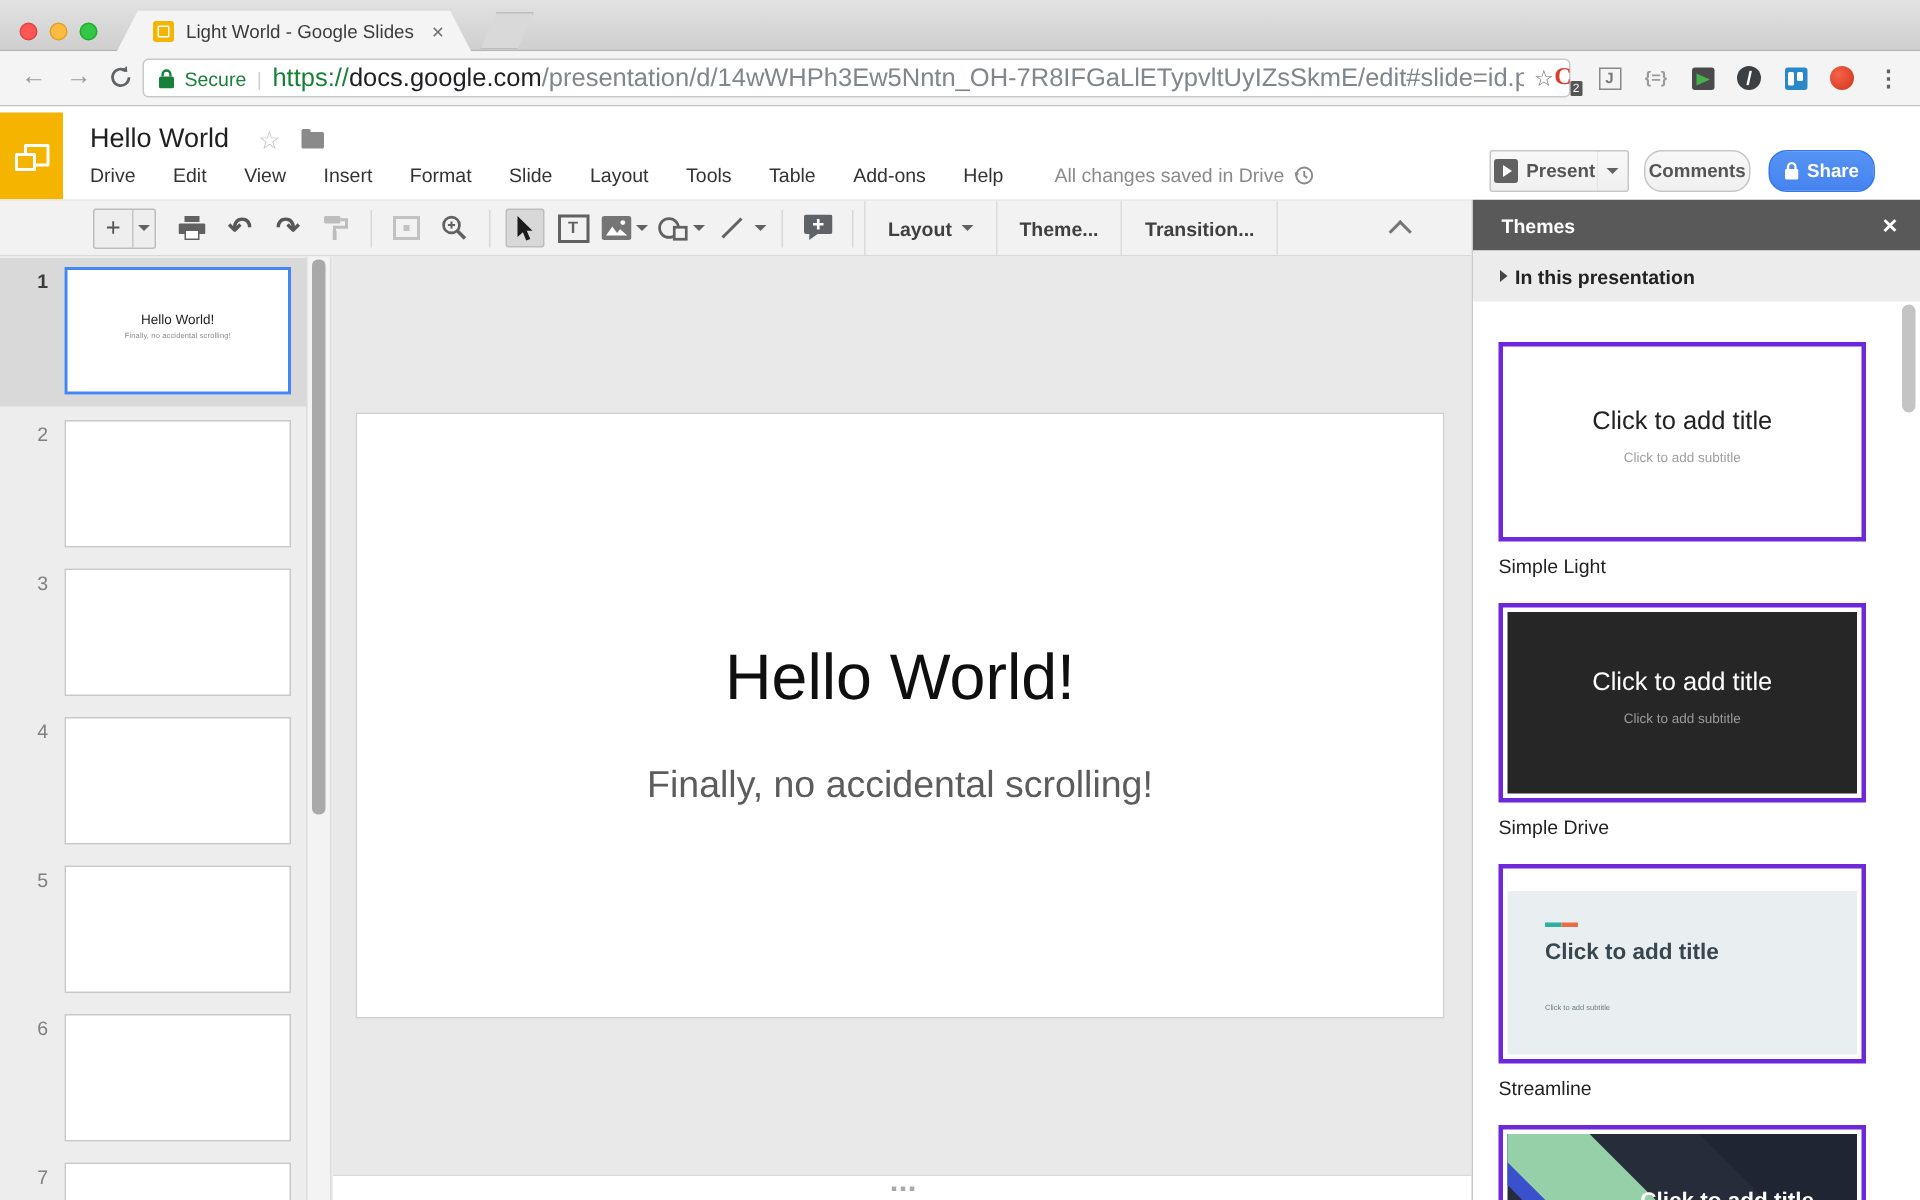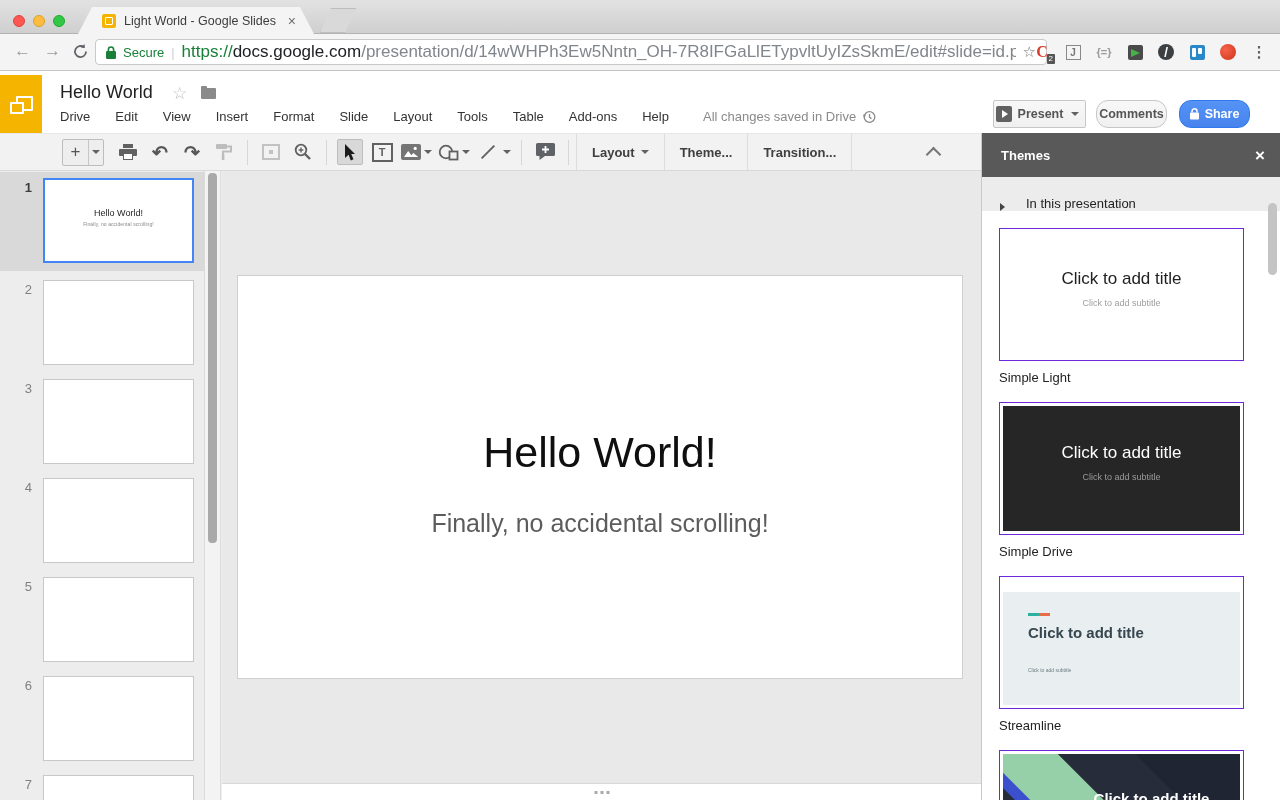--- a/index.html
+++ b/index.html
@@ -126,27 +126,27 @@
   .slide-title{position:absolute;top:152px;left:0;width:100%;text-align:center;font-size:43px;color:#0f0f0f;}
   .slide-sub{position:absolute;top:233px;left:0;width:100%;text-align:center;font-size:25px;color:#5c5c5c;}
   .notesbar{position:absolute;left:0;bottom:0;width:100%;height:17px;background:#fff;
             border-top:1px solid #d9d9d9;box-sizing:border-box;}
   .hdots{position:absolute;left:50%;top:7px;transform:translateX(-50%);display:flex;gap:3px;}
   .hdots span{width:3px;height:3px;background:#aaa;display:block;}
 
   
   .panel{position:absolute;top:133px;left:981px;width:299px;height:667px;background:#fff;
          border-left:1px solid #c9c9c9;box-sizing:border-box;overflow:hidden;}
-  .panel-header{height:44px;background:#595959;display:flex;align-items:center;padding:0 15px 0 19px;}
+  .panel-header{height:34px;background:#595959;display:flex;align-items:center;padding:0 15px 0 19px;}
   .panel-title{color:#fff;font-weight:bold;font-size:13px;flex:1;}
   .panel-close{color:#fff;font-size:17px;font-weight:bold;line-height:1;}
-  .panel-row{height:34px;background:#ececec;display:flex;align-items:flex-end;gap:21px;
-             padding-left:18px;font-size:13px;color:#222;}
+  .panel-row{height:34px;background:#ececec;display:flex;align-items:center;gap:5px;
+             padding-left:18px;font-size:13px;color:#222;font-weight:bold;}
   .tri-right{width:0;height:0;border-left:5px solid #444;border-top:4px solid transparent;border-bottom:4px solid transparent;}
-  .tcard{position:absolute;left:17px;width:245px;height:133px;background:#fff;border:1px solid #6d28d9;
+  .tcard{position:absolute;left:17px;width:245px;height:133px;background:#fff;border:3px solid #6d28d9;
          padding:3px;box-sizing:border-box;}
   .tinner{width:100%;height:100%;position:relative;overflow:hidden;}
   .tlabel{position:absolute;left:17px;font-size:13px;color:#222;}
   .tc-title{position:absolute;top:37px;left:0;width:100%;text-align:center;font-size:17px;color:#212121;}
   .tc-sub{position:absolute;top:66px;left:0;width:100%;text-align:center;font-size:9px;color:#9e9e9e;}
   .tinner.dark{background:#262626;}
   .tinner.dark .tc-title{color:#fff;}
   .tinner.dark .tc-sub{color:#9b9b9b;}
   .tinner.streamline{background:#e9eef0;}
   .tinner.streamline::before{content:"";position:absolute;left:0;top:0;width:100%;height:12px;background:#fff;}

